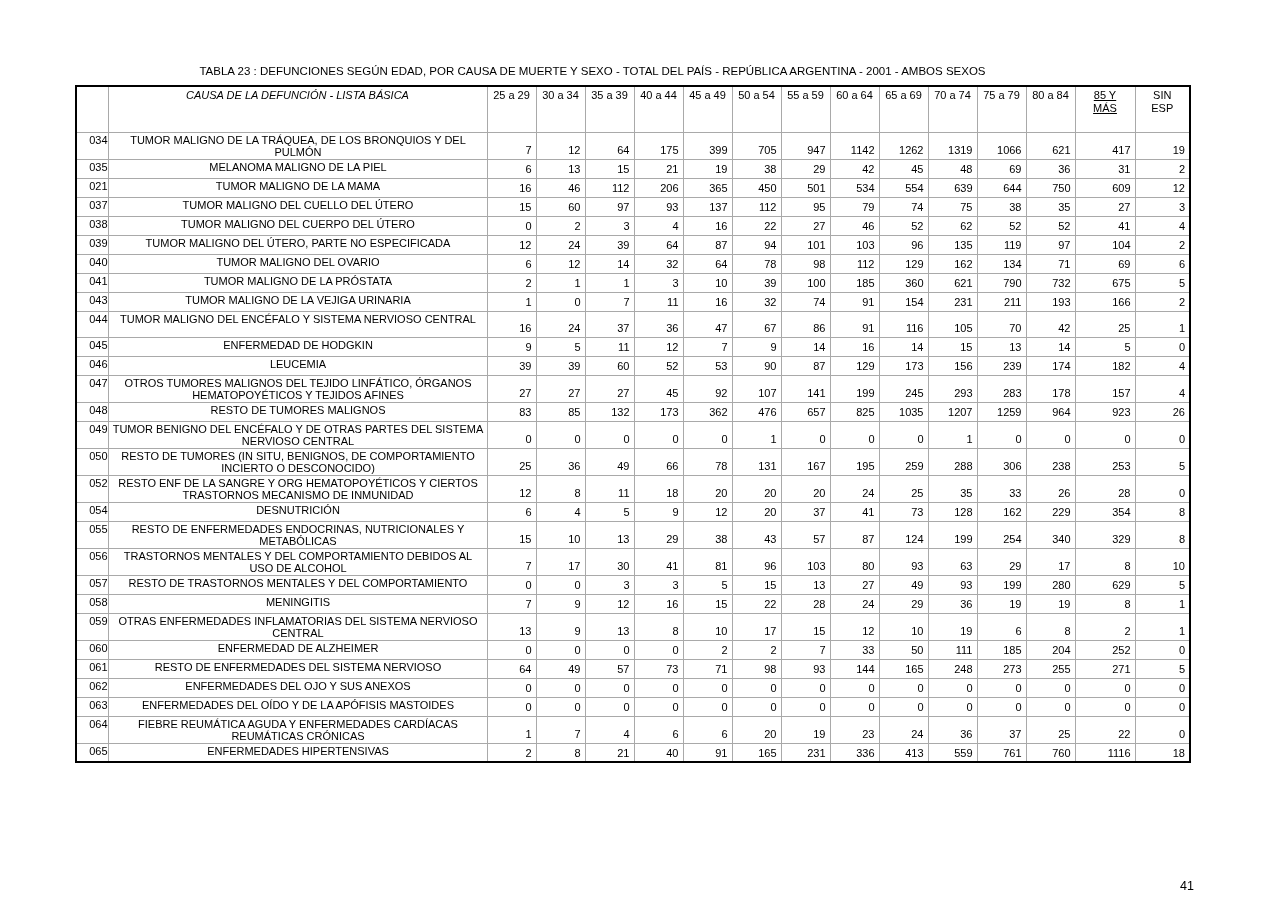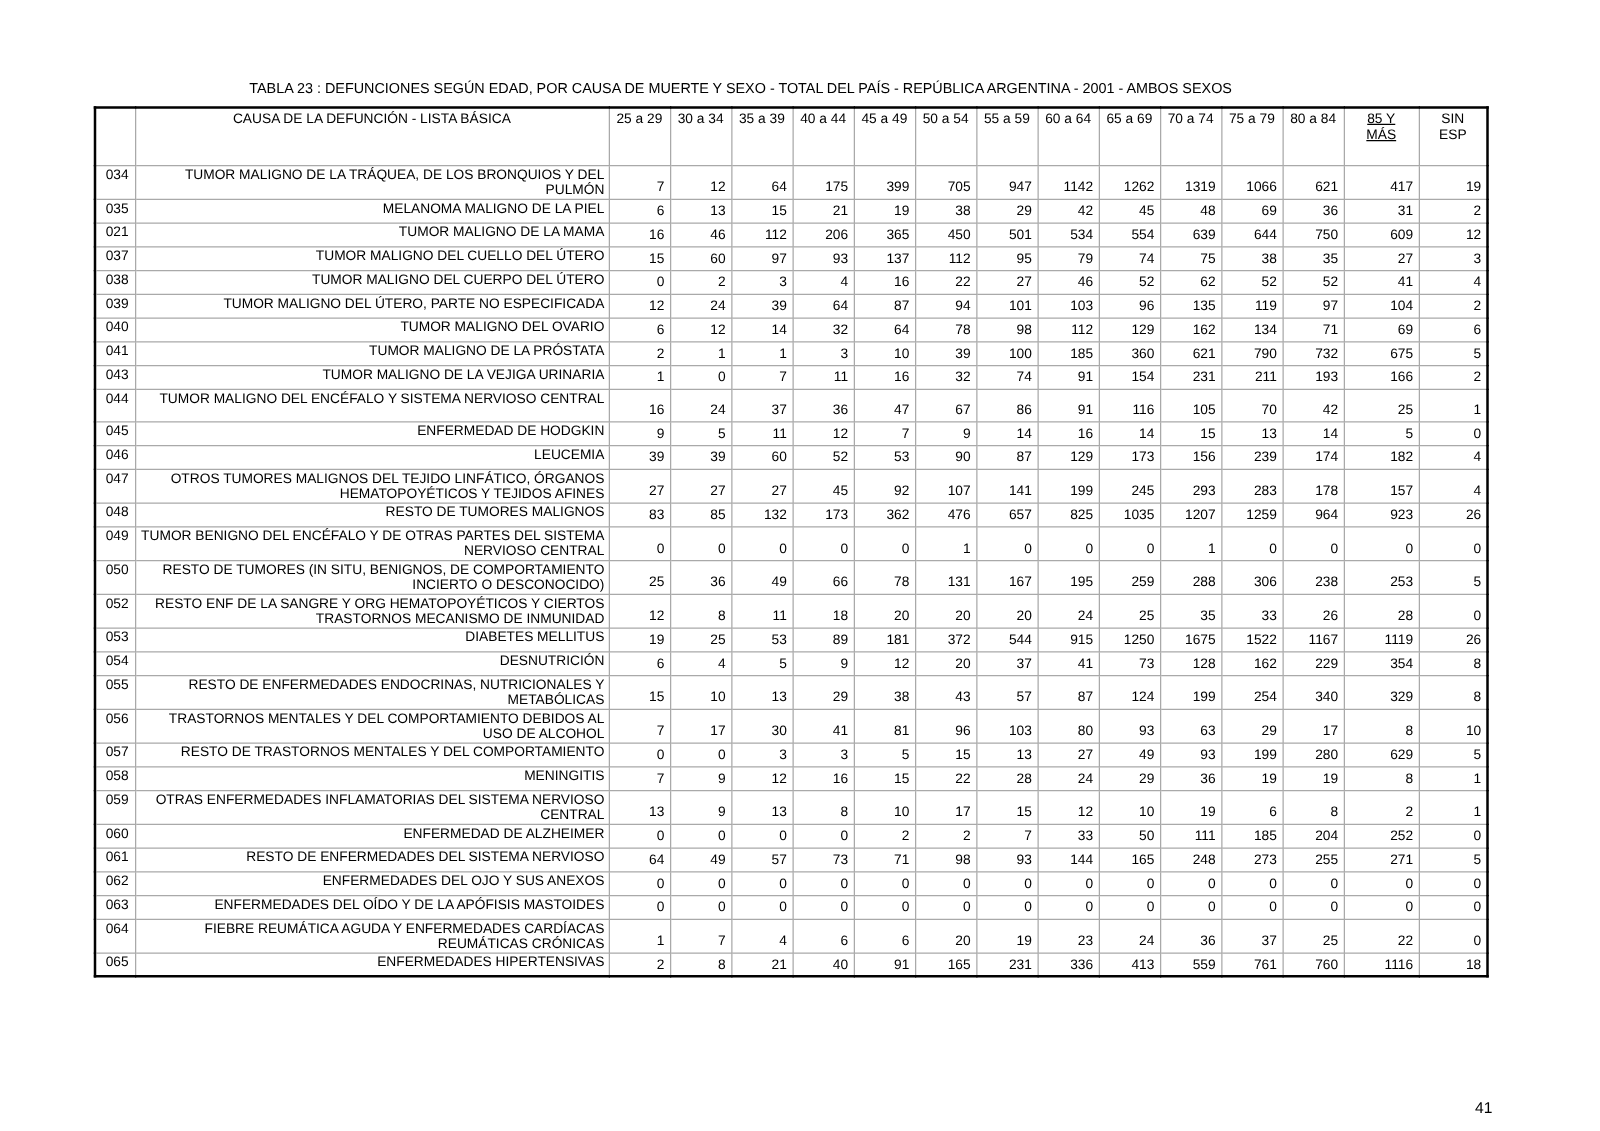--- a/index.html
+++ b/index.html
@@ -47,32 +47,32 @@
     box-sizing: border-box;
   }
   thead th {
     vertical-align: top;
     text-align: center;
     padding: 2px 0 0 0;
     height: 46px;
     white-space: pre-line;
   }
   th.code-col  { width: 32px; }
-  th.cause-col { width: 379px; }
+  th.cause-col { width: 379px; font-style: italic; }
   th.age-col   { width: 49px; margin-left: 24px; }
   th.mas-col   { width: 60px; text-decoration: underline; }
   th.sin-col   { width: 55px; }
   td.code {
     vertical-align: top;
-    text-align: center;
+    text-align: right;
     padding: 1px 0 0 3px;
   }
   td.label {
     vertical-align: top;
-    text-align: right;
+    text-align: center;
     padding: 1px 3px 0 4px;
   }
   td.num {
     vertical-align: bottom;
     text-align: right;
     padding: 0 4px 2px 0;
   }
   tbody td { height: 19px; }
   tbody tr.tall td { height: 26px; }
   .page-number {
@@ -417,38 +417,20 @@
           <td class="num">20</td>
           <td class="num">24</td>
           <td class="num">25</td>
           <td class="num">35</td>
           <td class="num">33</td>
           <td class="num">26</td>
           <td class="num">28</td>
           <td class="num">0</td>
         </tr>
         <tr>
-          <td class="code">053</td>
-          <td class="label">DIABETES MELLITUS</td>
-          <td class="num">19</td>
-          <td class="num">25</td>
-          <td class="num">53</td>
-          <td class="num">89</td>
-          <td class="num">181</td>
-          <td class="num">372</td>
-          <td class="num">544</td>
-          <td class="num">915</td>
-          <td class="num">1250</td>
-          <td class="num">1675</td>
-          <td class="num">1522</td>
-          <td class="num">1167</td>
-          <td class="num">1119</td>
-          <td class="num">26</td>
-        </tr>
-        <tr>
           <td class="code">054</td>
           <td class="label">DESNUTRICIÓN</td>
           <td class="num">6</td>
           <td class="num">4</td>
           <td class="num">5</td>
           <td class="num">9</td>
           <td class="num">12</td>
           <td class="num">20</td>
           <td class="num">37</td>
           <td class="num">41</td>

